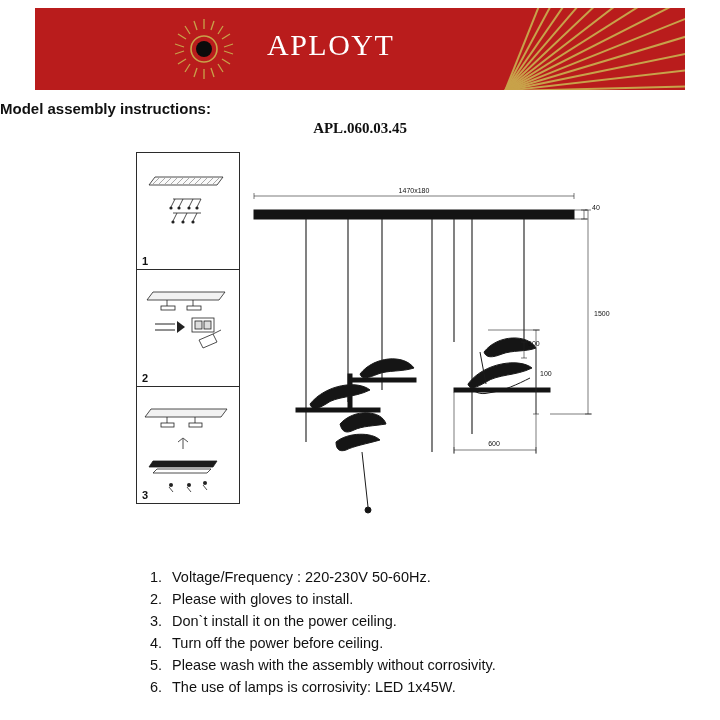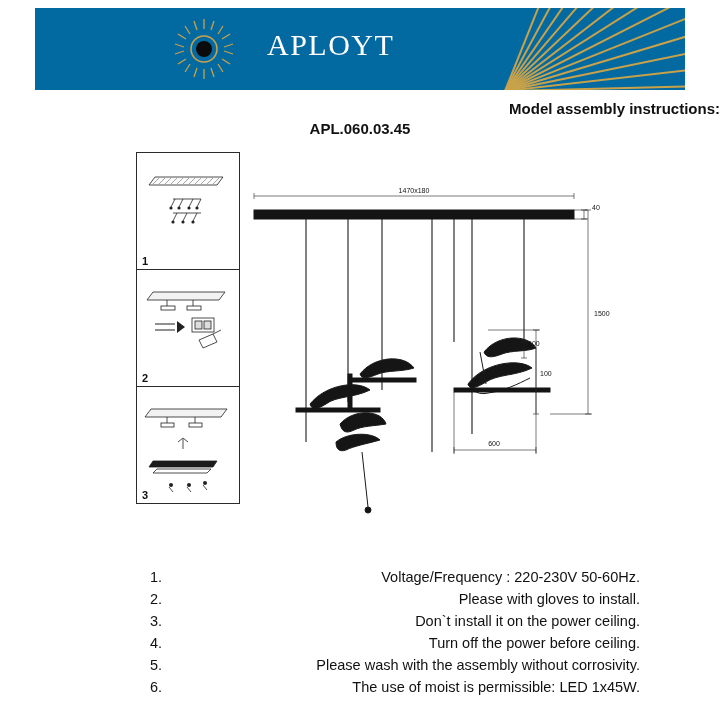--- a/index.html
+++ b/index.html
@@ -22,21 +22,21 @@
     height: 720px;
   }
 
   
   .banner {
     position: absolute;
     left: 35px;
     top: 8px;
     width: 650px;
     height: 82px;
-    background: #0369a1;
+    background: #b91c1c;
     overflow: hidden;
   }
   .banner-rays {
     position: absolute;
     right: -30px;
     top: -72px;
     width: 220px;
     height: 160px;
   }
   .sunburst {
@@ -56,34 +56,35 @@
     font-family: "Liberation Serif", serif;
     font-weight: 400;
   }
 
   
   .title-1 {
     position: absolute;
     top: 100px;
     left: 0;
     width: 720px;
-    text-align: right;
+    text-align: left;
     font-size: 15px;
     font-weight: bold;
     color: #111;
   }
   .title-2 {
     position: absolute;
     top: 120px;
     left: 0;
     width: 720px;
     text-align: center;
     font-size: 15px;
     font-weight: bold;
     color: #111;
+    font-family: Liberation Serif, serif;
   }
 
   
   .steps {
     position: absolute;
     left: 136px;
     top: 152px;
     width: 104px;
   }
   .step-box {
@@ -128,21 +129,21 @@
     align-items: baseline;
     margin-bottom: 3px;
     line-height: 19px;
   }
   .note-idx {
     width: 22px;
     flex: 0 0 22px;
     text-align: right;
     margin-right: 10px;
   }
-  .note-text { flex: 1 1 auto; text-align: right; }
+  .note-text { flex: 1 1 auto; }
 
   .dim-text {
     font-size: 7px;
     fill: #111;
     font-family: "Liberation Sans", sans-serif;
   }
 </style>
 </head>
 <body>
 
@@ -390,17 +391,17 @@
     <div class="note-row">
       <span class="note-idx">4.</span>
       <span class="note-text">Turn off the power before ceiling.</span>
     </div>
     <div class="note-row">
       <span class="note-idx">5.</span>
       <span class="note-text">Please wash with the assembly without corrosivity.</span>
     </div>
     <div class="note-row">
       <span class="note-idx">6.</span>
-      <span class="note-text">The use of moist is permissible: LED 1x45W.</span>
+      <span class="note-text">The use of lamps is corrosivity: LED 1x45W.</span>
     </div>
   </div>
 
 </div>
 
 </body></html>

